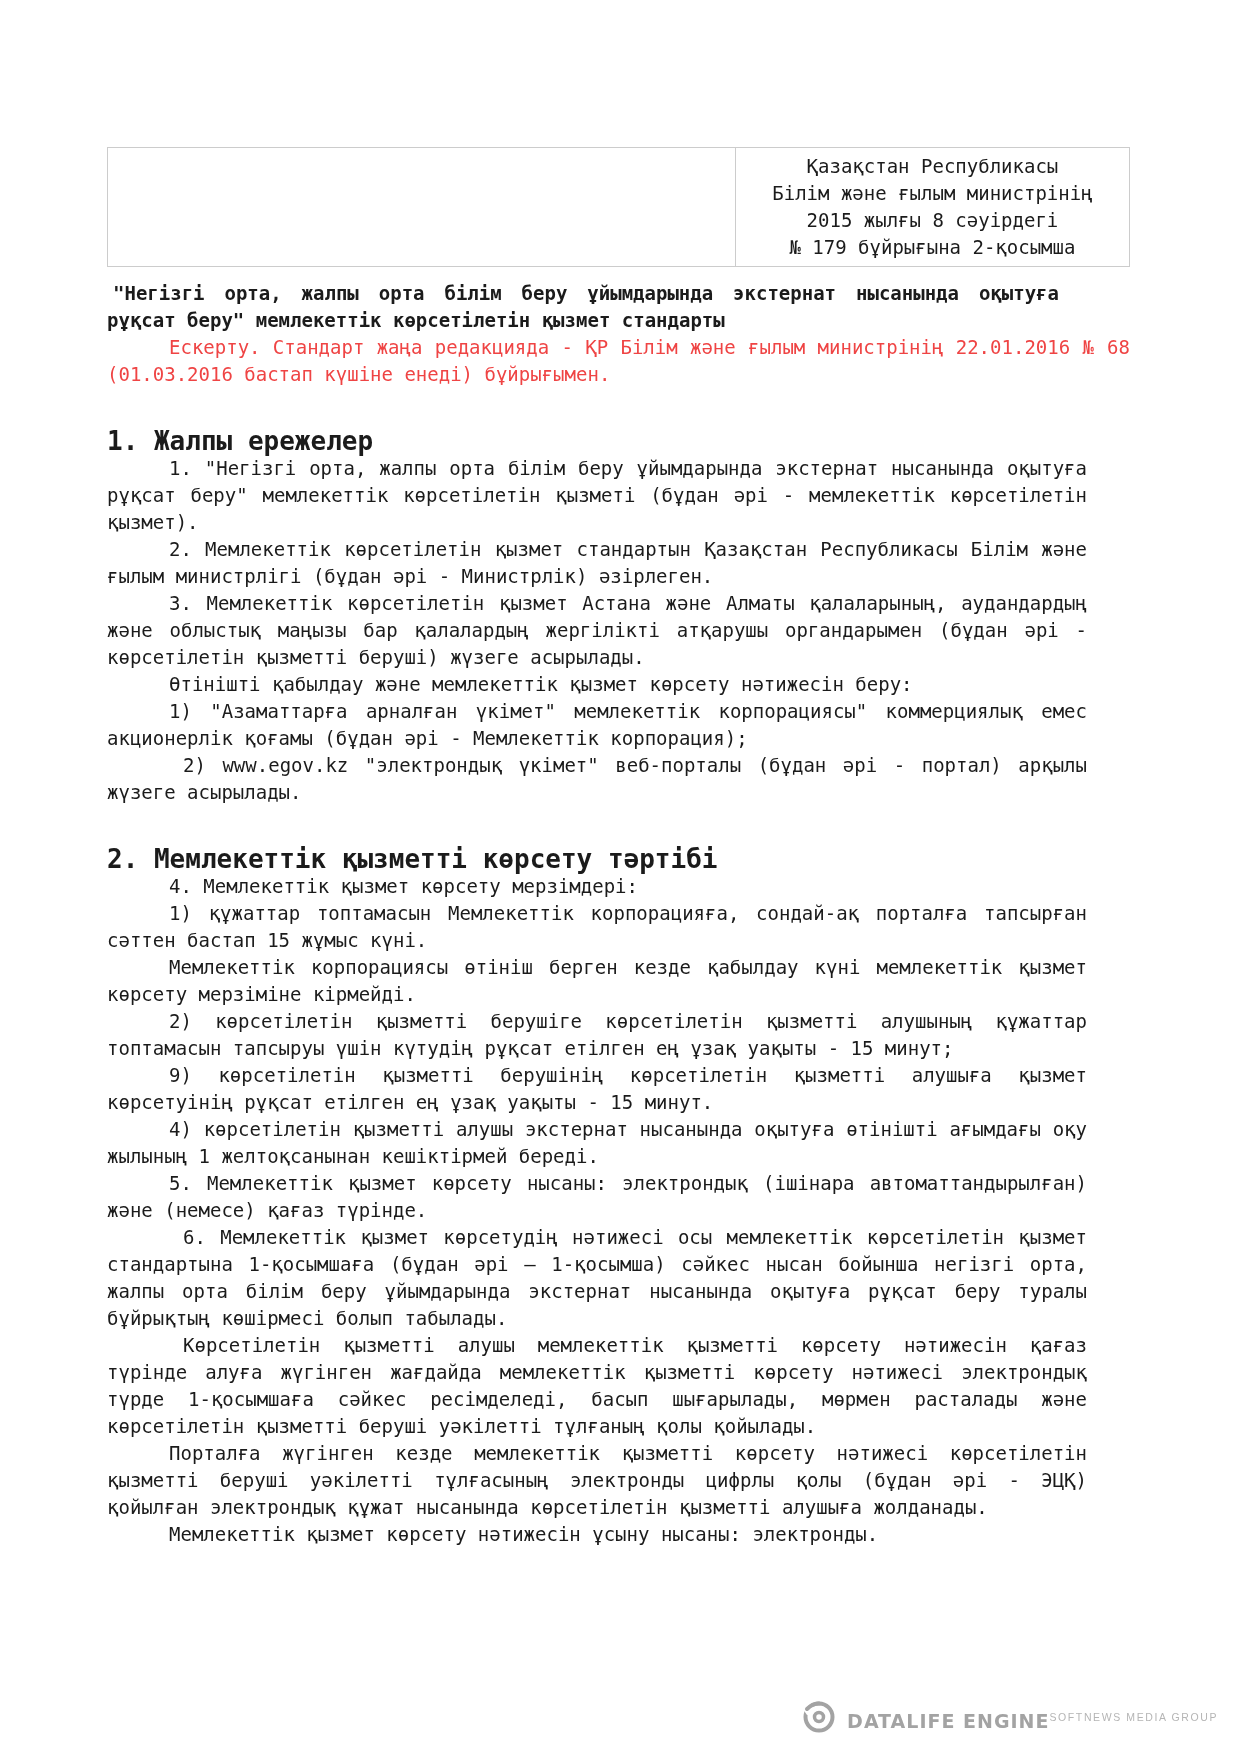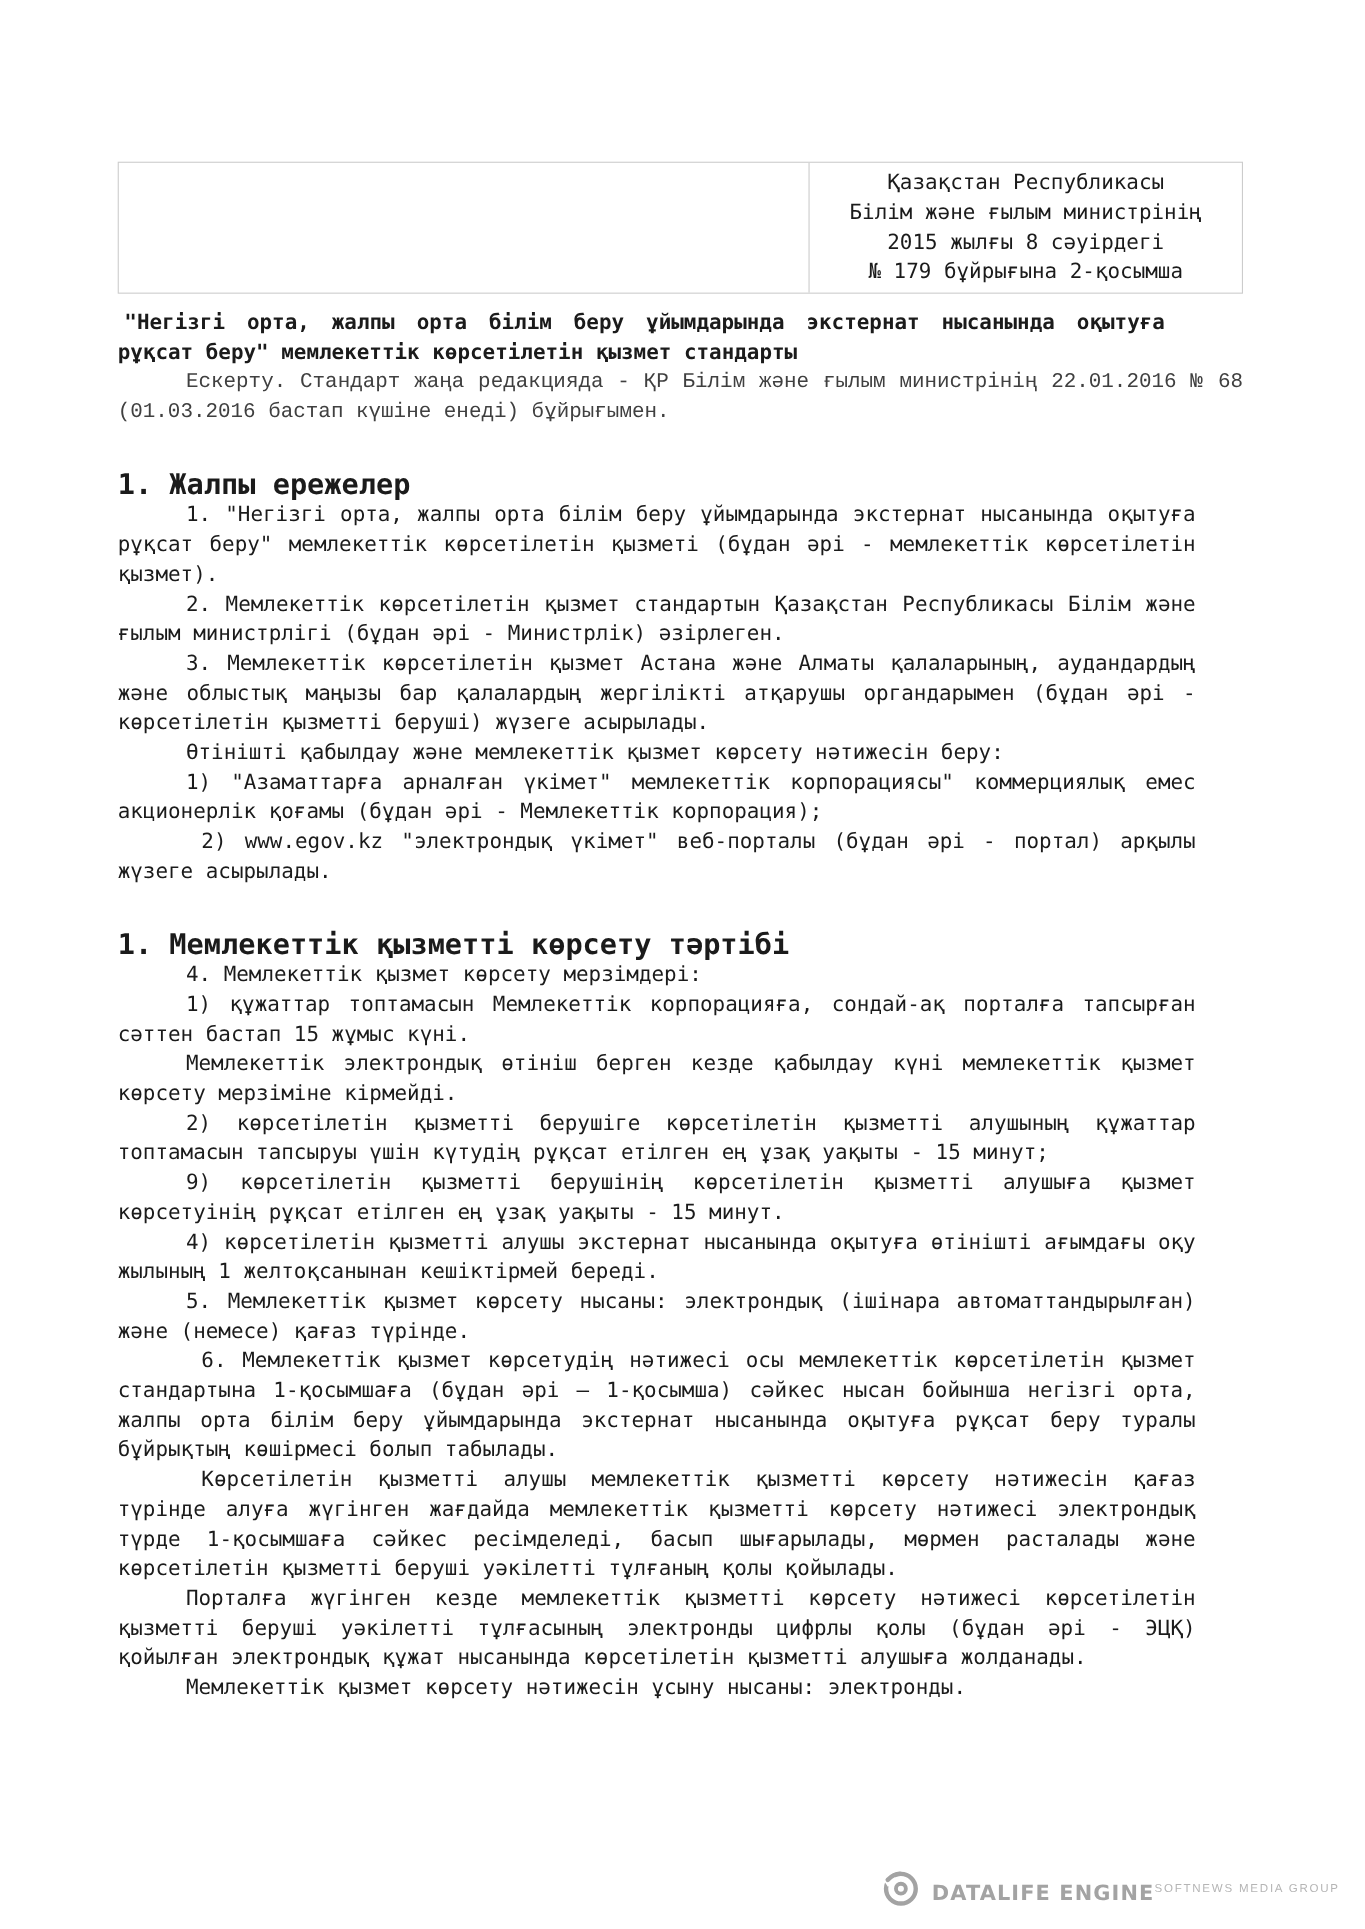--- a/index.html
+++ b/index.html
@@ -40,25 +40,24 @@
   .hbox-line { white-space: nowrap; }
 
   .title {
     margin-top: 13px;
     font-weight: bold;
     max-width: 952px;
     text-indent: 6px;
     text-align: justify;
   }
   .note {
-    color: #404040;
+    color: #ef4444;
     width: 1023px;
     text-indent: 62px;
     text-align: justify;
-    font-family: Liberation Mono, monospace;
   }
   .sec-heading {
     font-weight: bold;
     font-size: 26px;
     margin: 40px 0 0 0;
     line-height: 27px;
   }
   .para {
     margin: 0;
     width: 980px;
@@ -116,24 +115,24 @@
   <div class="note">Ескерту. Стандарт жаңа редакцияда - ҚР Білім және ғылым министрінің 22.01.2016 № 68 (01.03.2016 бастап күшіне енеді) бұйрығымен.</div>
 
   <div class="sec-heading">1. Жалпы ережелер</div>
   <p class="para">1. "Негізгі орта, жалпы орта білім беру ұйымдарында экстернат нысанында оқытуға рұқсат беру" мемлекеттік көрсетілетін қызметі (бұдан әрі - мемлекеттік көрсетілетін қызмет).</p>
   <p class="para">2. Мемлекеттік көрсетілетін қызмет стандартын Қазақстан Республикасы Білім және ғылым министрлігі (бұдан әрі - Министрлік) әзірлеген.</p>
   <p class="para">3. Мемлекеттік көрсетілетін қызмет Астана және Алматы қалаларының, аудандардың және облыстық маңызы бар қалалардың жергілікті атқарушы органдарымен (бұдан әрі - көрсетілетін қызметті беруші) жүзеге асырылады.</p>
   <p class="para">Өтінішті қабылдау және мемлекеттік қызмет көрсету нәтижесін беру:</p>
   <p class="para">1) "Азаматтарға арналған үкімет" мемлекеттік корпорациясы" коммерциялық емес акционерлік қоғамы (бұдан әрі - Мемлекеттік корпорация);</p>
   <p class="para indent-extra">2) www.egov.kz "электрондық үкімет" веб-порталы (бұдан әрі - портал) арқылы жүзеге асырылады.</p>
 
-  <div class="sec-heading">1. Мемлекеттік қызметті көрсету тәртібі</div>
+  <div class="sec-heading">2. Мемлекеттік қызметті көрсету тәртібі</div>
   <p class="para">4. Мемлекеттік қызмет көрсету мерзімдері:</p>
   <p class="para">1) құжаттар топтамасын Мемлекеттік корпорацияға, сондай-ақ порталға тапсырған сәттен бастап 15 жұмыс күні.</p>
-  <p class="para">Мемлекеттік электрондық өтініш берген кезде қабылдау күні мемлекеттік қызмет көрсету мерзіміне кірмейді.</p>
+  <p class="para">Мемлекеттік корпорациясы өтініш берген кезде қабылдау күні мемлекеттік қызмет көрсету мерзіміне кірмейді.</p>
   <p class="para">2) көрсетілетін қызметті берушіге көрсетілетін қызметті алушының құжаттар топтамасын тапсыруы үшін күтудің рұқсат етілген ең ұзақ уақыты - 15 минут;</p>
   <p class="para">9) көрсетілетін қызметті берушінің көрсетілетін қызметті алушыға қызмет көрсетуінің рұқсат етілген ең ұзақ уақыты - 15 минут.</p>
   <p class="para">4) көрсетілетін қызметті алушы экстернат нысанында оқытуға өтінішті ағымдағы оқу жылының 1 желтоқсанынан кешіктірмей береді.</p>
   <p class="para">5. Мемлекеттік қызмет көрсету нысаны: электрондық (ішінара автоматтандырылған) және (немесе) қағаз түрінде.</p>
   <p class="para indent-extra">6. Мемлекеттік қызмет көрсетудің нәтижесі осы мемлекеттік көрсетілетін қызмет стандартына 1-қосымшаға (бұдан әрі – 1-қосымша) сәйкес нысан бойынша негізгі орта, жалпы орта білім беру ұйымдарында экстернат нысанында оқытуға рұқсат беру туралы бұйрықтың көшірмесі болып табылады.</p>
   <p class="para indent-extra">Көрсетілетін қызметті алушы мемлекеттік қызметті көрсету нәтижесін қағаз түрінде алуға жүгінген жағдайда мемлекеттік қызметті көрсету нәтижесі электрондық түрде 1-қосымшаға сәйкес ресімделеді, басып шығарылады, мөрмен расталады және көрсетілетін қызметті беруші уәкілетті тұлғаның қолы қойылады.</p>
   <p class="para">Порталға жүгінген кезде мемлекеттік қызметті көрсету нәтижесі көрсетілетін қызметті беруші уәкілетті тұлғасының электронды цифрлы қолы (бұдан әрі - ЭЦҚ) қойылған электрондық құжат нысанында көрсетілетін қызметті алушыға жолданады.</p>
   <p class="para">Мемлекеттік қызмет көрсету нәтижесін ұсыну нысаны: электронды.</p>
 
   <div class="watermark">

